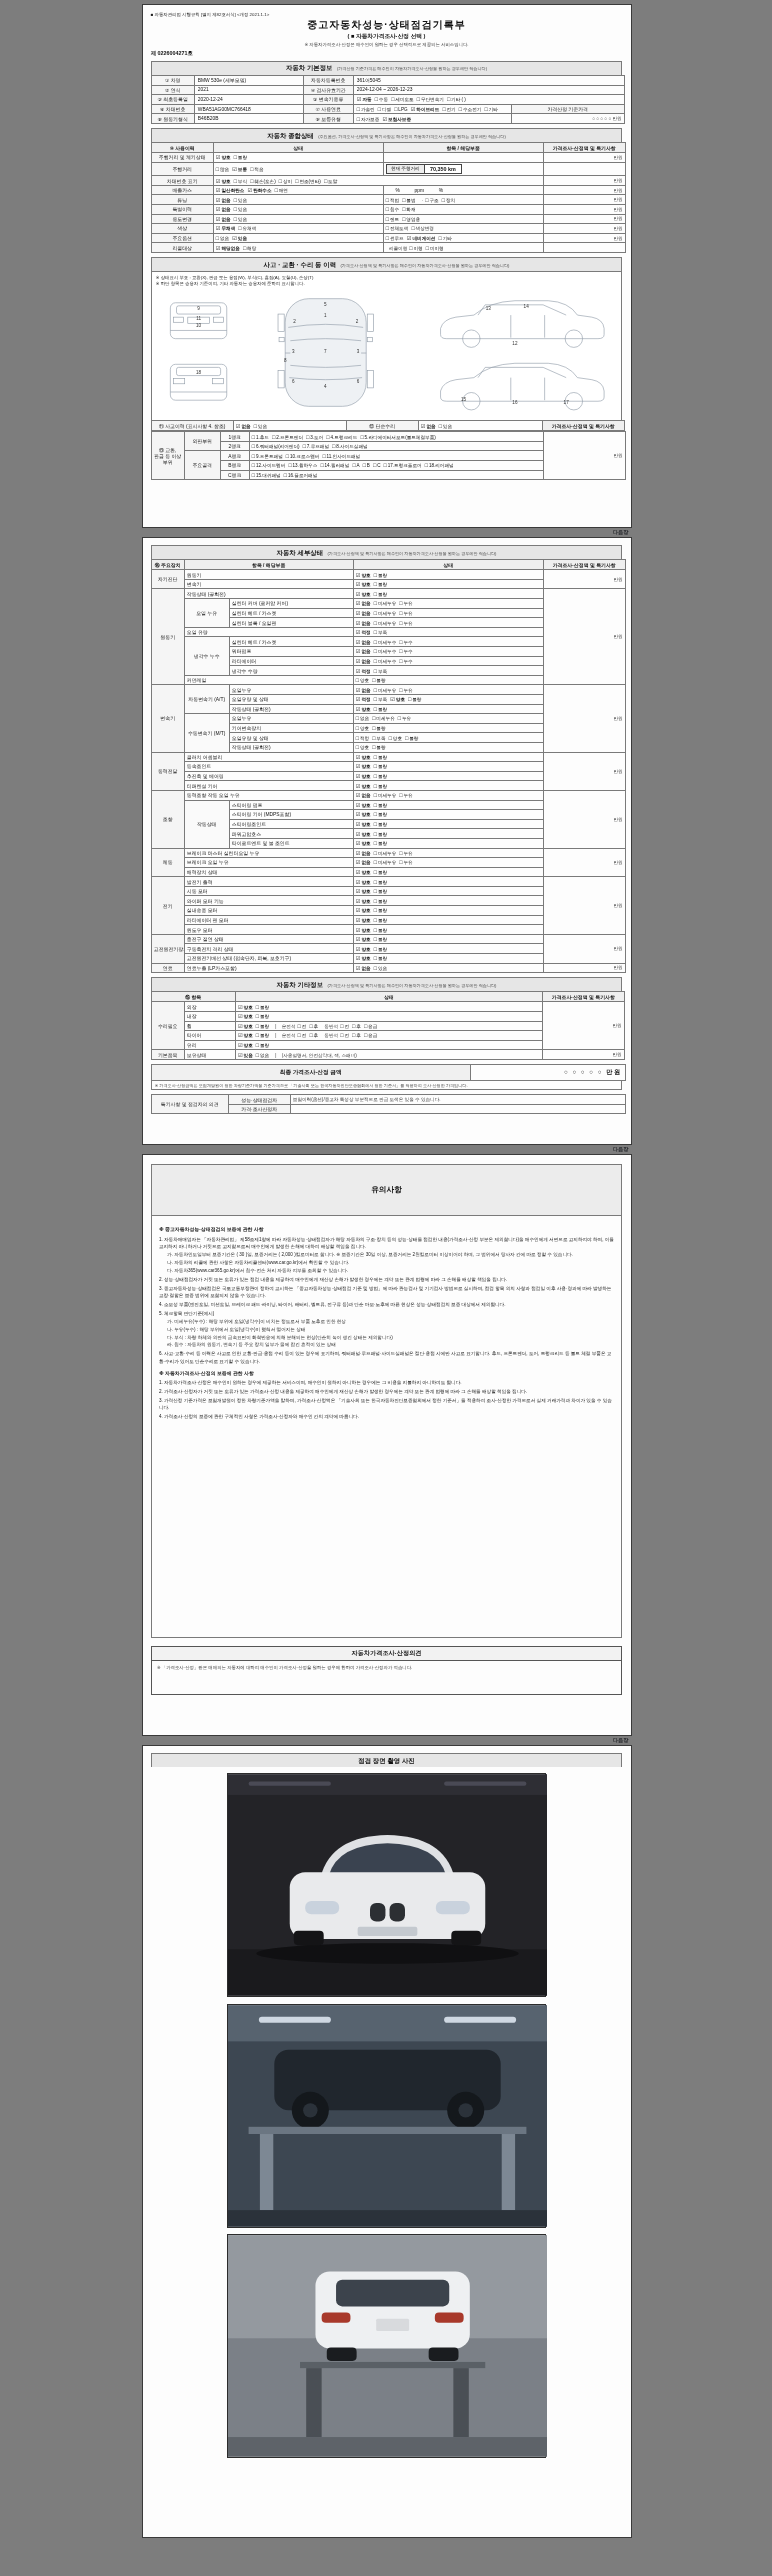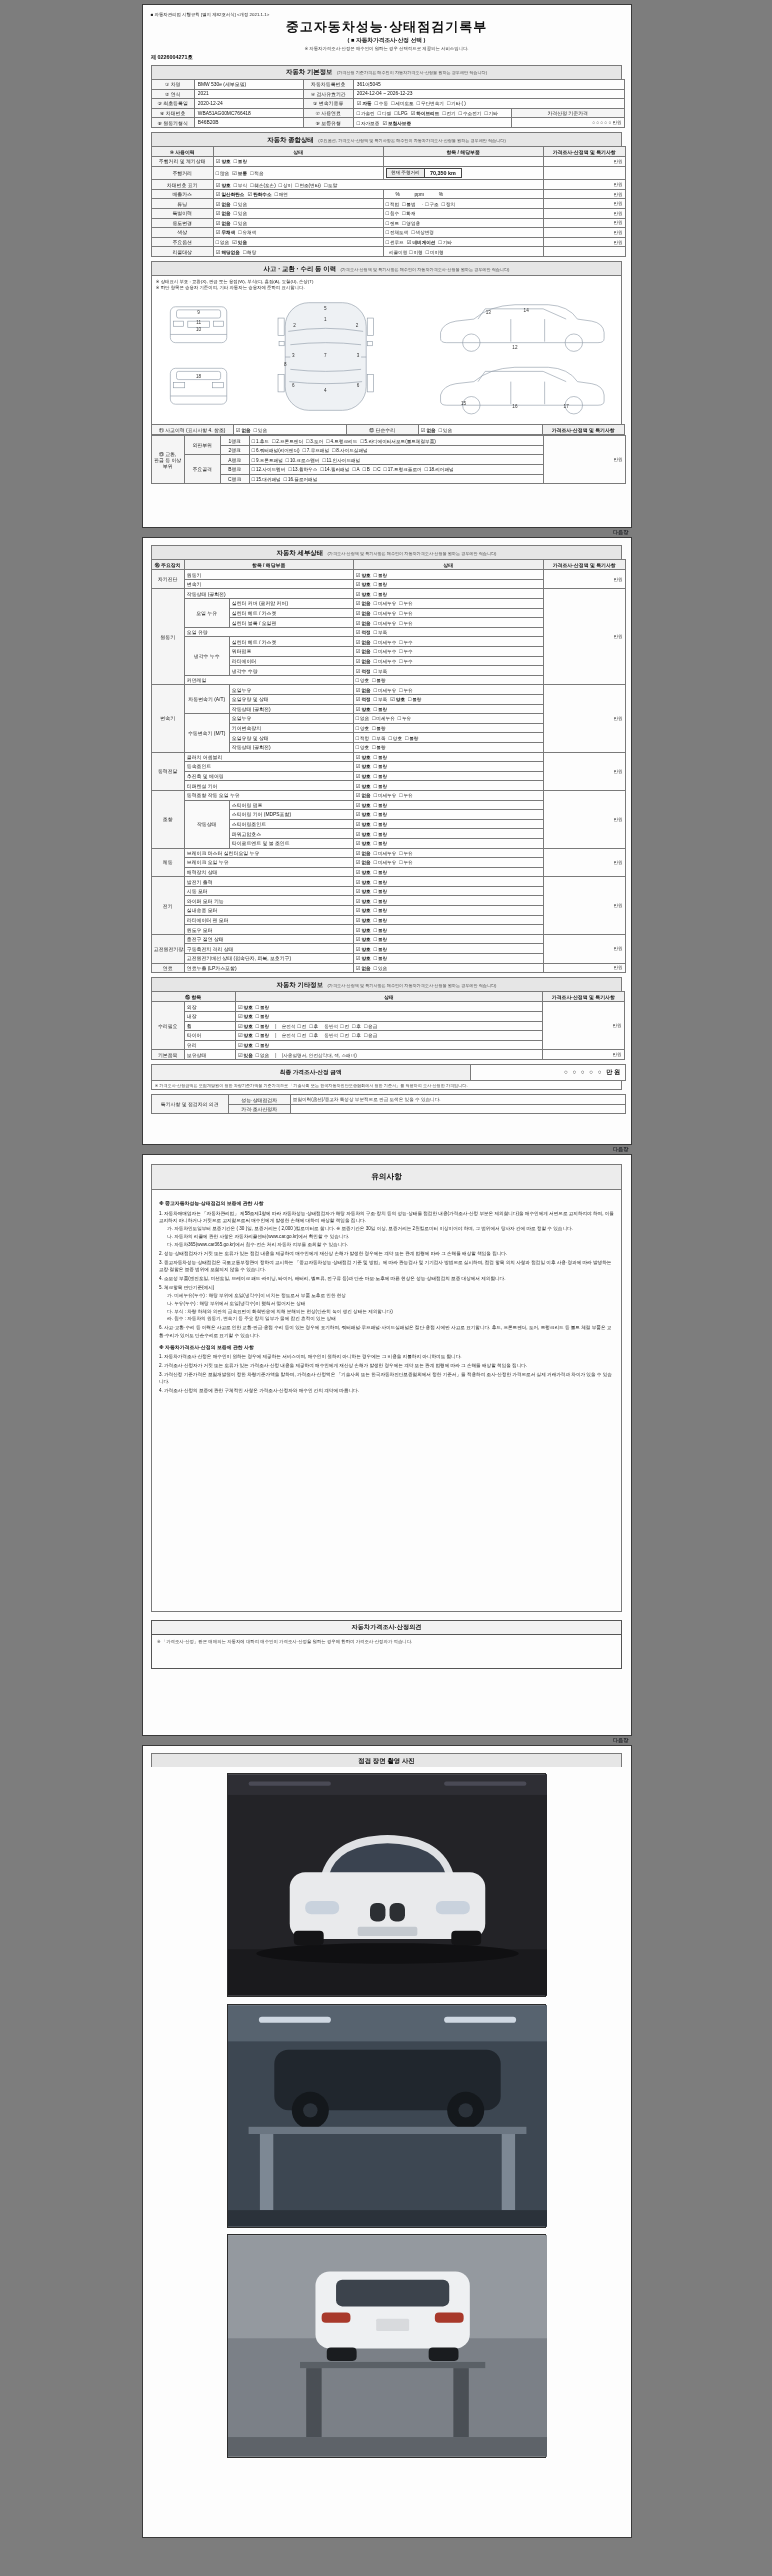--- a/index.html
+++ b/index.html
@@ -3,21 +3,21 @@
 <meta charset="utf-8">
 <style>
 *{box-sizing:border-box;margin:0;padding:0}
 html,body{width:773px;height:2576px;overflow:hidden}
 body{background:#7d7d7d;font-family:"Liberation Sans","DejaVu Sans",sans-serif;color:#111;padding-top:4.1px}
 .doc{width:490px;margin:0 auto}
 .page{background:#fdfdfd;border:0.5px solid #3a3a3a;padding:7.2px 8.2px;position:relative}
 .p1{min-height:524px}.p2{min-height:608px}.p3{min-height:582px}.p4{min-height:793px}
 .next{text-align:right;font-size:5.2px;color:#1d1f24;font-weight:bold;padding:1px 3.1px 1px 0}
 .form-ref{font-size:4.4px;color: #222}
-.title{font-size:13px;font-weight:bold;text-align:center;letter-spacing:1px;margin-top:1px}
+.title{font-size:10px;font-weight:bold;text-align:center;letter-spacing:1px;margin-top:1px}
 .title-sub{font-size:5.7px;font-weight:bold;text-align:center;margin-top:1px}
 .title-note{font-size:4.4px;color:#333;text-align:center;margin-top:0.5px}
 .doc-no{font-size:5.4px;font-weight:bold;margin:3.1px 0 1px}
 .sec-bar{background:#e6e6e6;border:0.5px solid #7a7a7a;border-bottom:none;text-align:center;padding:1.5px 1px;margin-top:4.1px}
 .sec-bar b{font-size:6.4px}
 .sec-bar .note{font-size:4.1px;color:#444;font-weight:normal;margin-left:2.1px}
 table{border-collapse:collapse;width:100%;table-layout:fixed}
 td,th{border:0.5px solid #7a7a7a;font-size:4.9px;padding:1.3px 2.1px;vertical-align:middle;word-break:keep-all;overflow:hidden}
 th{background:#efefef;font-weight:bold;text-align:center;padding:1.5px}
 td.lbl,.grp{background:#f5f5f5;text-align:center}
@@ -33,21 +33,21 @@
 .meter .mv{padding:1px 5.2px;font-weight:bold;font-size:5.4px}
 .diagram-box{border:0.5px solid #7a7a7a;border-bottom:none;padding:3.1px 4.1px;background:#fff}
 .legend{font-size:4.4px;color:#222;margin-bottom:1px}
 .dg-num{font-size:9px;fill:#333;font-family:"Liberation Sans",sans-serif}
 .final-t td{padding:3.1px}
 .final-l{background:#f0f0f0;text-align:center;font-weight:bold;font-size:5.7px}
 .final-v{text-align:right;font-weight:bold;font-size:6.2px;letter-spacing:1.5px;padding-right:7.2px}
 .final-note{font-size:4.1px;color:#444;border:0.5px solid #7a7a7a;border-top:none;padding:1.5px 3.1px}
 .who{background:#f5f5f5;text-align:center}
 .cmt{font-size:4.6px;color:#333}
-.n-title{text-align:center;font-weight:bold;font-size:7.7px;border:0.5px solid #7a7a7a;background:#ececec;padding:7px;margin-top:2.1px}
+.n-title{text-align:center;font-weight:bold;font-size:7.7px;border:0.5px solid #7a7a7a;background:#ececec;padding:20px;margin-top:2.1px}
 .n-body{border:0.5px solid #7a7a7a;border-top:none;padding:5.2px 7.2px;font-size:4.6px;line-height:1.6;min-height:422px}
 .nb-head{font-weight:bold;font-size:4.9px;margin:4.6px 0 1.5px}
 .nb-item{margin:1.5px 0 1px}
 .nb-sub{margin:0.5px 0 0.5px 8.2px;color:#222}
 .opinion{border:0.5px solid #555;margin-top:7.2px}
 .opinion-title{text-align:center;font-weight:bold;font-size:6.2px;background:#f2f2f2;border-bottom:0.5px solid #555;padding:2.1px}
 .opinion-text{padding:4.1px 5.2px 24px;font-size:4.4px;color:#333}
 .photo{width:319px;margin:6.2px auto;border:0.5px solid #2c2c2c;font-size:0}
 .sign-box{border:0.5px solid #555;margin-top:8.2px;padding-bottom:7.2px}
 .sign-title{text-align:center;font-weight:bold;font-size:6.7px;padding:2.6px;border-bottom:0.5px solid #555;background:#f1f1f1}

